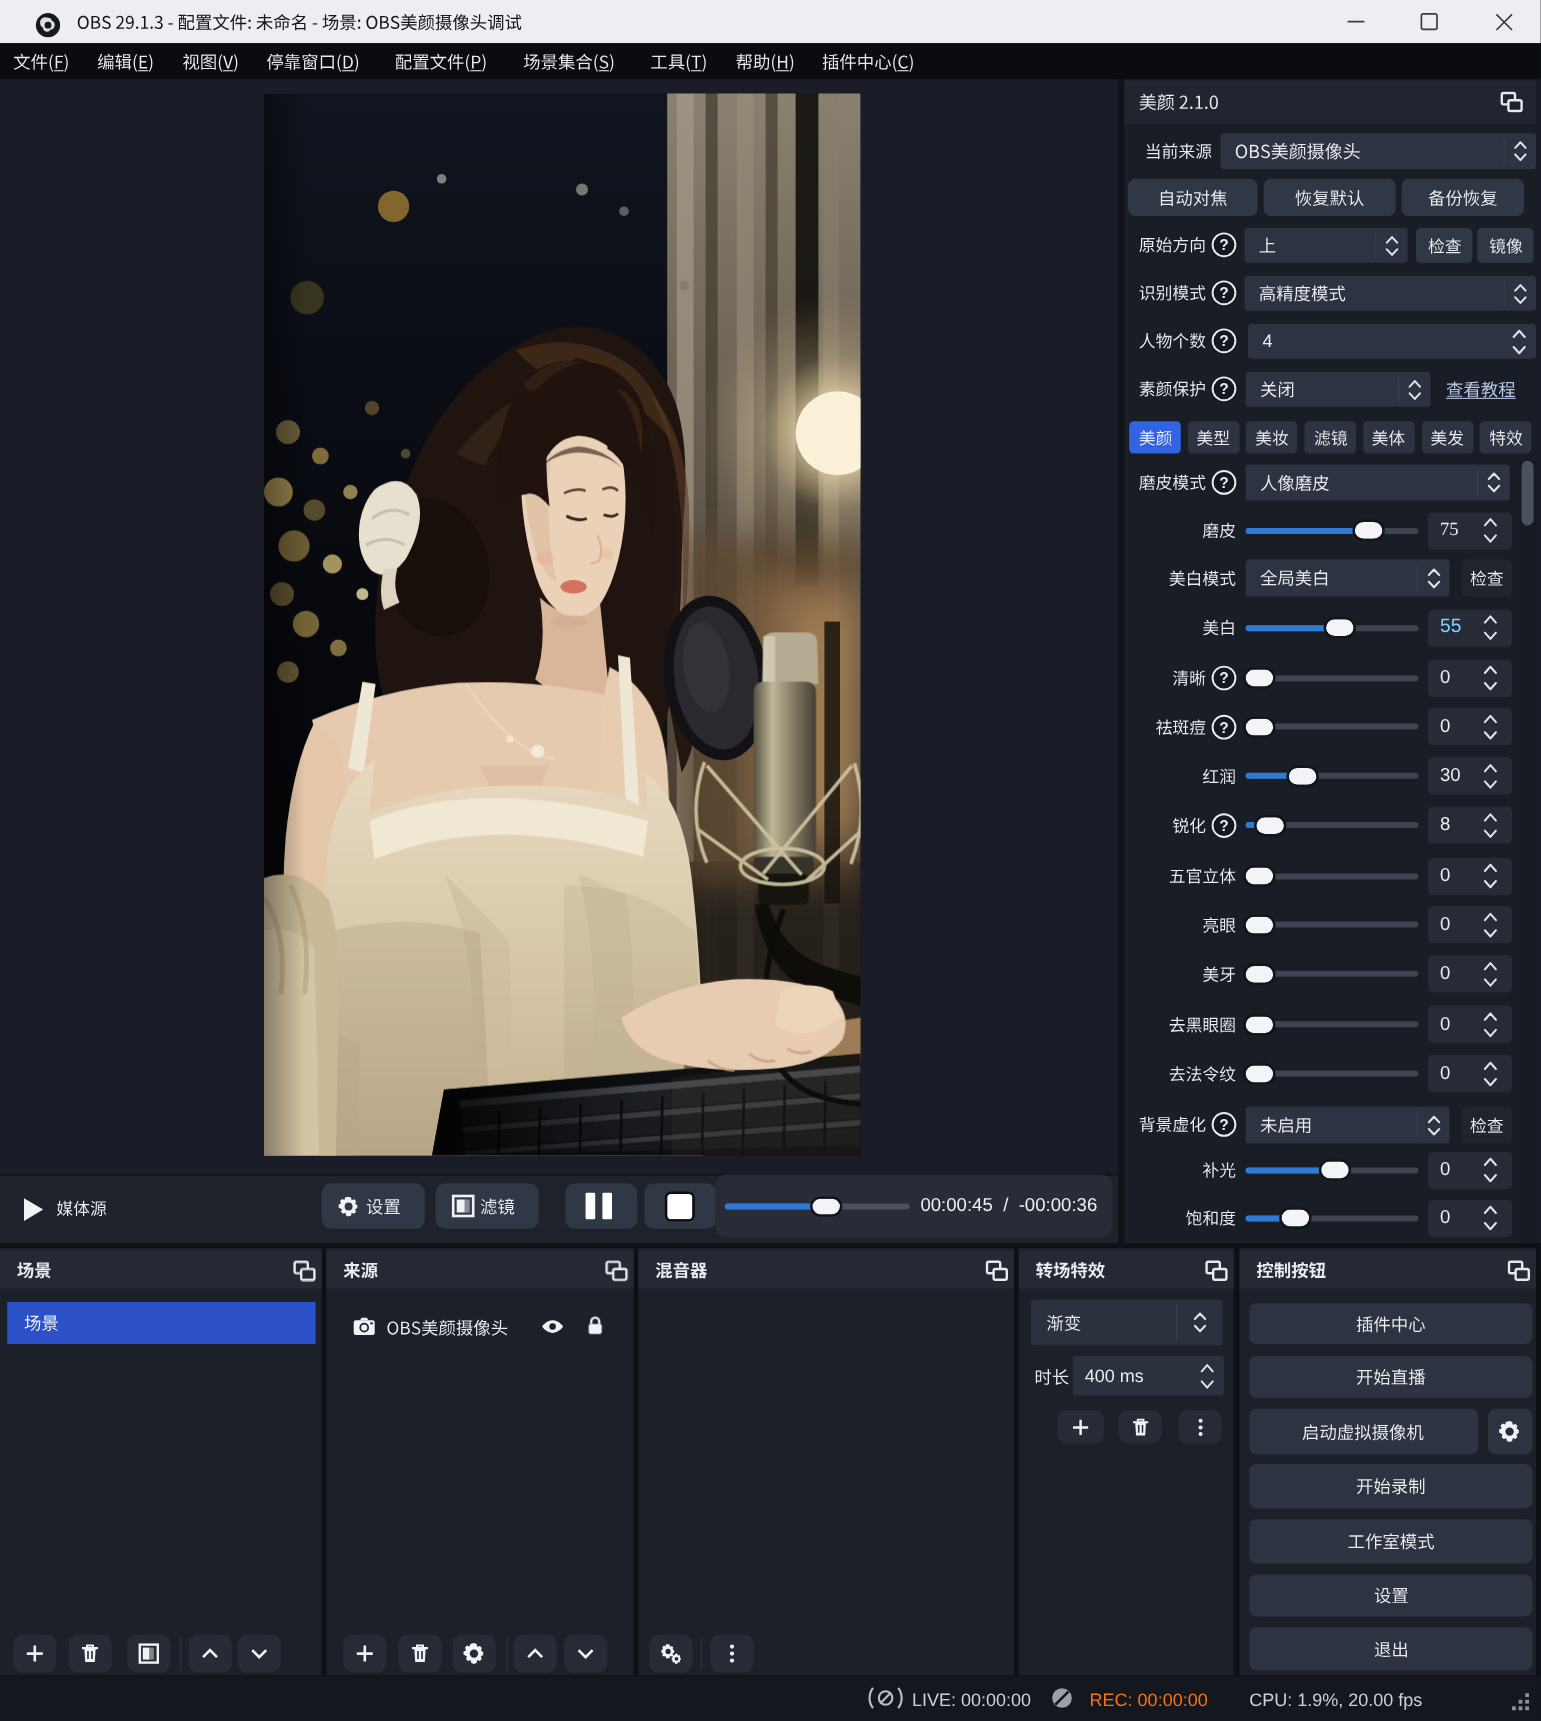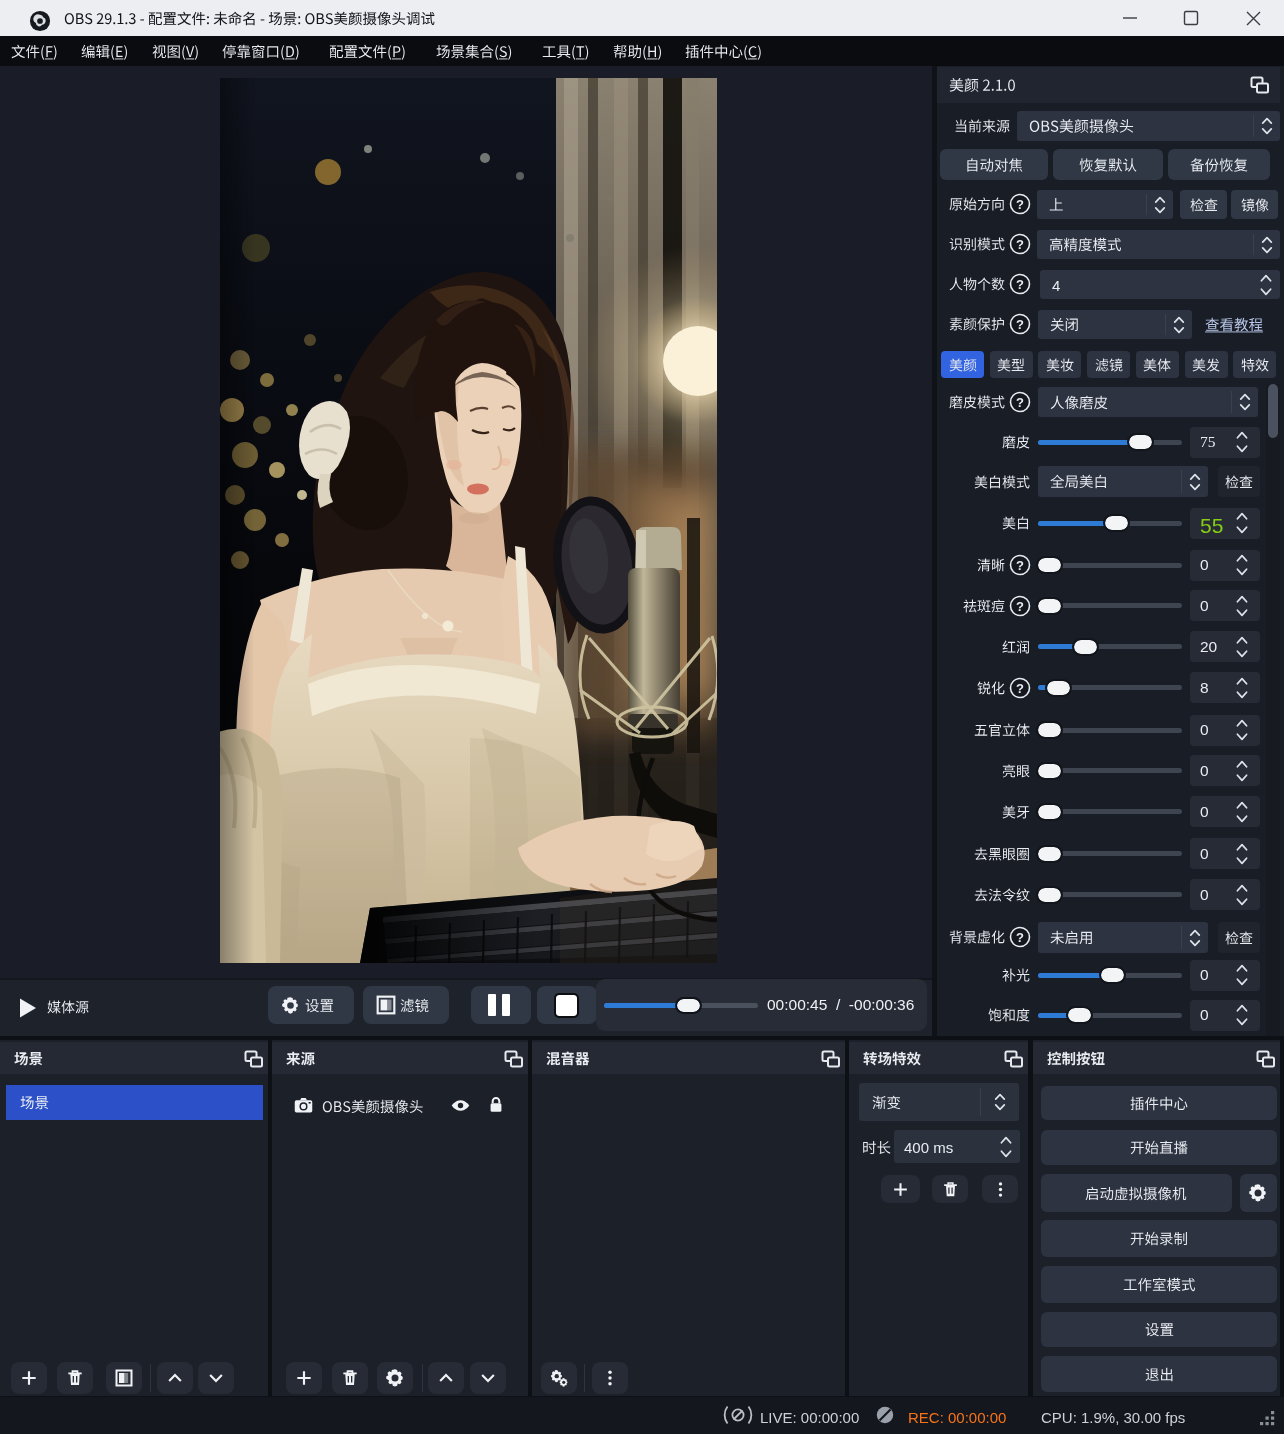--- a/index.html
+++ b/index.html
@@ -1019,21 +1019,21 @@
       <g fill="#e9ecf1" transform="translate(0,14.3) scale(0.014000,-0.014000)">
         <use href="#r20" x="0"></use>
         <use href="#r107" x="1000"></use>
       </g>
     </svg>
   </div>
 <div style="position:absolute;left:1038px;top:520.5px;width:144px;height:5px;background:#3e4450;border-radius:2.5px"></div>
 <div style="position:absolute;left:1038px;top:520.5px;width:78.09999999999991px;height:5px;background:#2e7bd6;border-radius:2.5px"></div>
 <div style="position:absolute;left:1104.6px;top:516px;width:23px;height:14px;background:#f2f4f6;border-radius:7px;outline:2px solid #12151b"></div>
 <div style="position:absolute;left:1190px;top:507.5px;width:70px;height:31px;background:#262b35;border-radius:4px"></div>
-<div style="position:absolute;left:1200px;top:515.25px;font-size:21px;color:#84cc16;font-weight:400;white-space:pre;letter-spacing:0px;line-height:1;">55</div>
+<div style="position:absolute;left:1200px;top:515.25px;font-size:16px;color:#7dd3fc;font-weight:400;white-space:pre;letter-spacing:0px;line-height:1;">55</div>
 <svg width="32" height="32" viewBox="0 0 32 32" style="position:absolute;left:1226.0px;top:507.0px">
     <g stroke="#dfe3e9" stroke-width="1.7" fill="none" stroke-linecap="round" stroke-linejoin="round">
       <path d="M11.4 11.8 L16 6.6000000000000005 L20.6 11.8"></path>
       <path d="M11.4 20.2 L16 25.4 L20.6 20.2"></path>
     </g>
   </svg>
 <svg width="24" height="24" viewBox="0 0 24 24" style="position:absolute;left:1008.0px;top:553.0px">
     <circle cx="12" cy="12" r="9.5" fill="#14171d" stroke="#e8ebf0" stroke-width="1.6"></circle>
     <text x="12" y="16.5" text-anchor="middle" font-family="Liberation Sans" font-size="13" font-weight="bold" fill="#e8ebf0">?</text>
   </svg>
@@ -1083,21 +1083,21 @@
       <g fill="#e9ecf1" transform="translate(0,14.3) scale(0.014000,-0.014000)">
         <use href="#r115" x="0"></use>
         <use href="#r116" x="1000"></use>
       </g>
     </svg>
   </div>
 <div style="position:absolute;left:1038px;top:644.0px;width:144px;height:5px;background:#3e4450;border-radius:2.5px"></div>
 <div style="position:absolute;left:1038px;top:644.0px;width:47.59999999999991px;height:5px;background:#2e7bd6;border-radius:2.5px"></div>
 <div style="position:absolute;left:1074.1px;top:639.5px;width:23px;height:14px;background:#f2f4f6;border-radius:7px;outline:2px solid #12151b"></div>
 <div style="position:absolute;left:1190px;top:631.0px;width:70px;height:31px;background:#262b35;border-radius:4px"></div>
-<div style="position:absolute;left:1200px;top:638.75px;font-size:15.5px;color:#e9ecf1;font-weight:400;white-space:pre;letter-spacing:0px;line-height:1;">20</div>
+<div style="position:absolute;left:1200px;top:638.75px;font-size:15.5px;color:#e9ecf1;font-weight:400;white-space:pre;letter-spacing:0px;line-height:1;">30</div>
 <svg width="32" height="32" viewBox="0 0 32 32" style="position:absolute;left:1226.0px;top:630.5px">
     <g stroke="#dfe3e9" stroke-width="1.7" fill="none" stroke-linecap="round" stroke-linejoin="round">
       <path d="M11.4 11.8 L16 6.6000000000000005 L20.6 11.8"></path>
       <path d="M11.4 20.2 L16 25.4 L20.6 20.2"></path>
     </g>
   </svg>
 <svg width="24" height="24" viewBox="0 0 24 24" style="position:absolute;left:1008.0px;top:675.5px">
     <circle cx="12" cy="12" r="9.5" fill="#14171d" stroke="#e8ebf0" stroke-width="1.6"></circle>
     <text x="12" y="16.5" text-anchor="middle" font-family="Liberation Sans" font-size="13" font-weight="bold" fill="#e8ebf0">?</text>
   </svg>
@@ -1621,20 +1621,20 @@
       <circle cx="15" cy="12" r="5.6"></circle>
       <path d="M10.5 16.5l9-9"></path>
     </g>
   </svg>
 <div style="position:absolute;left:760px;top:1410px;font-size:15px;line-height:1;color:#ccd1d8;white-space:pre">LIVE: 00:00:00</div>
 <svg width="20" height="20" viewBox="0 0 20 20" style="position:absolute;left:875px;top:1405px">
     <circle cx="10" cy="10" r="8.2" fill="#9aa1aa"></circle>
     <path d="M4.5 15.5l11-11" stroke="#14171e" stroke-width="2.2"></path>
   </svg>
 <div style="position:absolute;left:908px;top:1410px;font-size:15px;line-height:1;color:#f97316;white-space:pre">REC: 00:00:00</div>
-<div style="position:absolute;left:1041px;top:1410px;font-size:15px;line-height:1;color:#ccd1d8;white-space:pre">CPU: 1.9%, 30.00 fps</div>
+<div style="position:absolute;left:1041px;top:1410px;font-size:15px;line-height:1;color:#ccd1d8;white-space:pre">CPU: 1.9%, 20.00 fps</div>
 <svg width="24" height="22" viewBox="0 0 24 22" style="position:absolute;left:1256px;top:1408px">
     <rect x="15.0" y="3.0" width="3.2" height="3.2" fill="#8a9098"></rect>
     <rect x="9.5" y="8.5" width="3.2" height="3.2" fill="#8a9098"></rect>
     <rect x="15.0" y="8.5" width="3.2" height="3.2" fill="#8a9098"></rect>
     <rect x="4.0" y="14.0" width="3.2" height="3.2" fill="#8a9098"></rect>
     <rect x="9.5" y="14.0" width="3.2" height="3.2" fill="#8a9098"></rect>
     <rect x="15.0" y="14.0" width="3.2" height="3.2" fill="#8a9098"></rect>
   </svg>
 </body></html>

